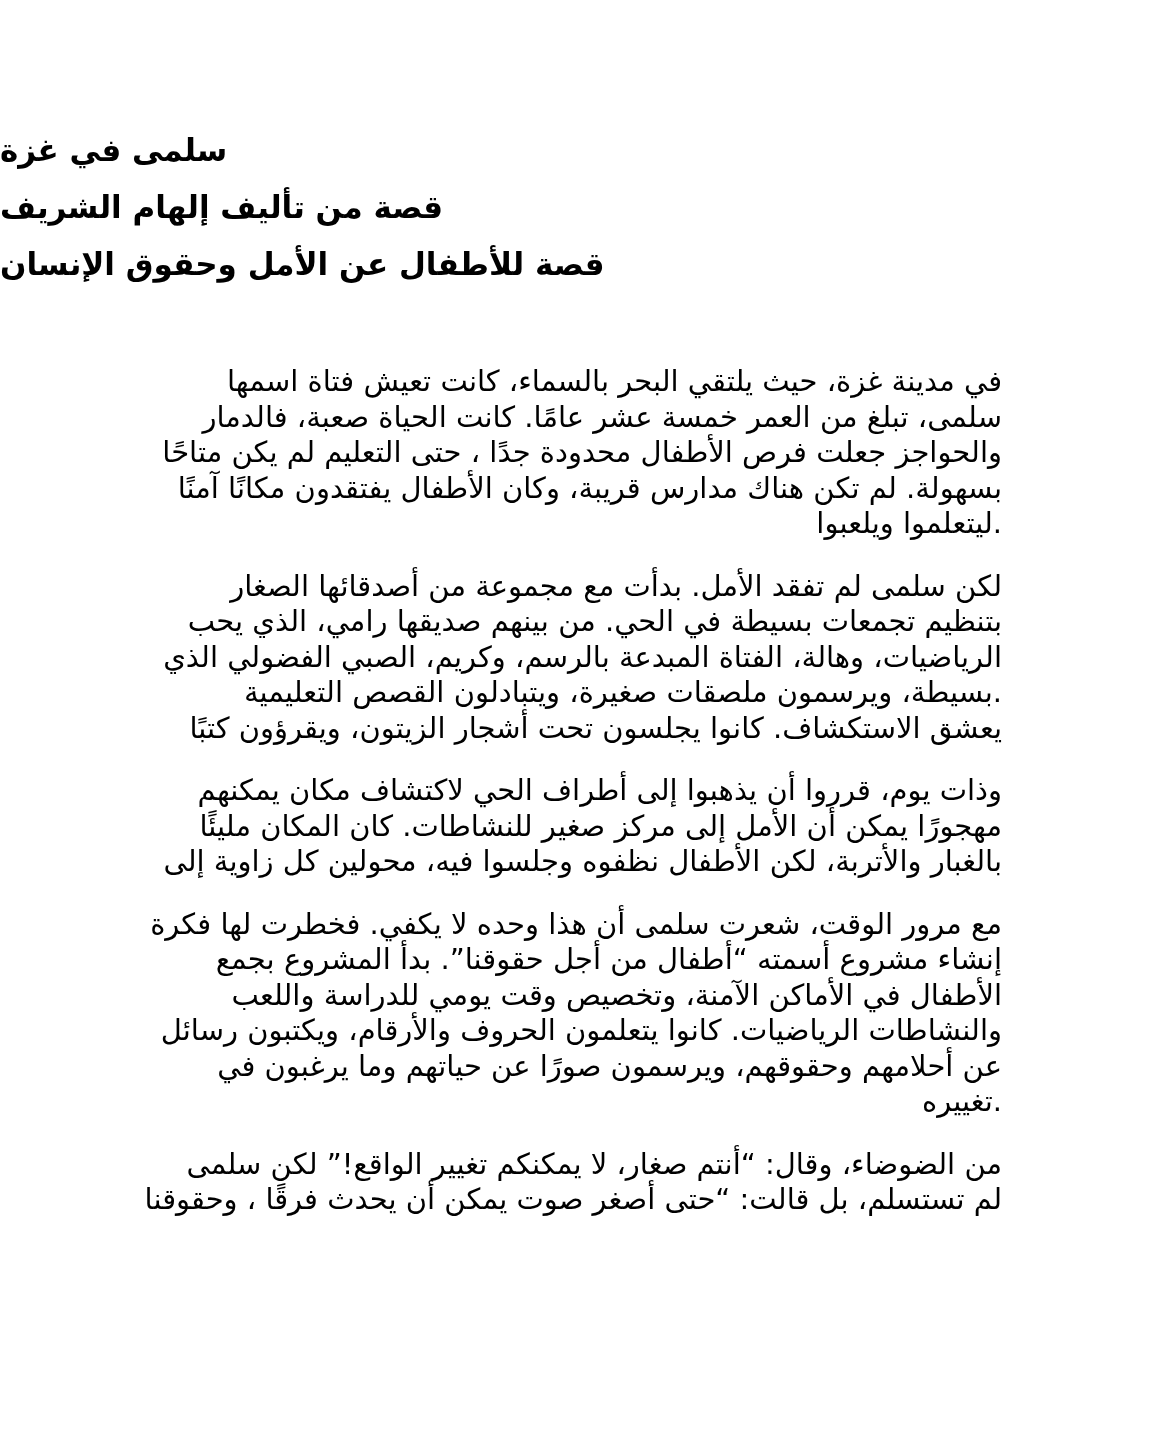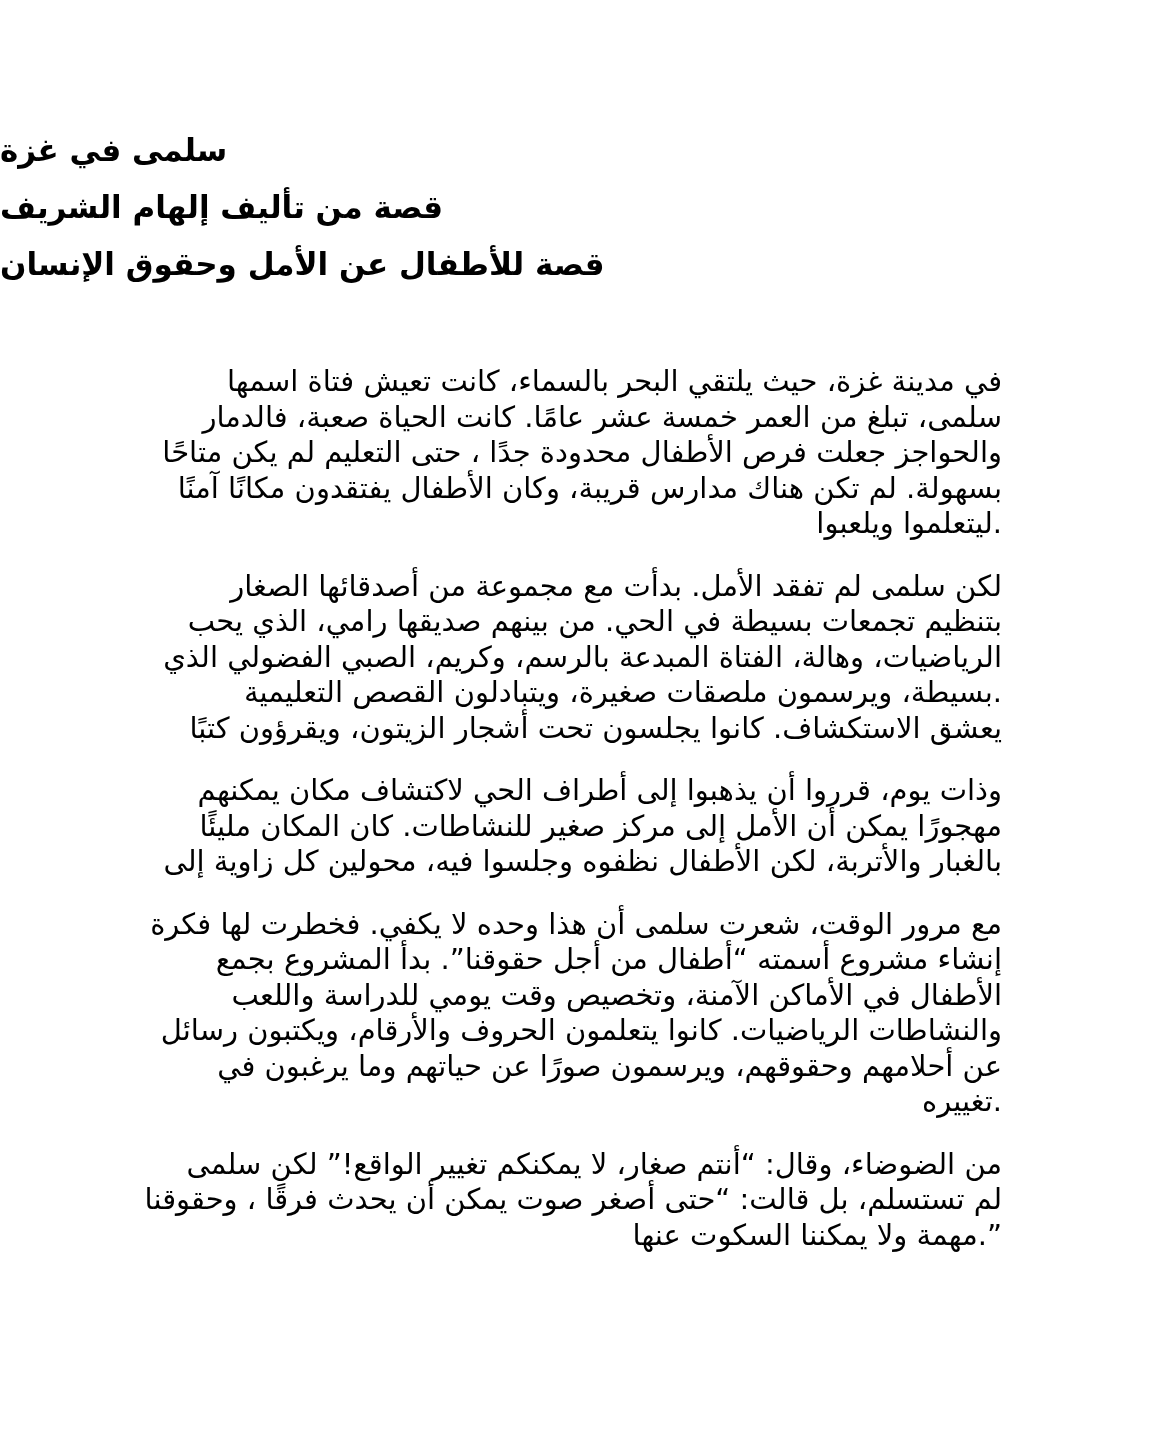--- a/index.html
+++ b/index.html
@@ -47,17 +47,16 @@
       <div class="line">مع مرور الوقت، شعرت سلمى أن هذا وحده لا يكفي. فخطرت لها فكرة</div>
       <div class="line">إنشاء مشروع أسمته “أطفال من أجل حقوقنا”. بدأ المشروع بجمع</div>
       <div class="line">الأطفال في الأماكن الآمنة، وتخصيص وقت يومي للدراسة واللعب</div>
       <div class="line">والنشاطات الرياضيات. كانوا يتعلمون الحروف والأرقام، ويكتبون رسائل</div>
       <div class="line">عن أحلامهم وحقوقهم، ويرسمون صورًا عن حياتهم وما يرغبون في</div>
       <div class="line">.تغييره</div>
     </div>
     <div class="para">
       <div class="line">من الضوضاء، وقال: “أنتم صغار، لا يمكنكم تغيير الواقع!” لكن سلمى</div>
       <div class="line">لم تستسلم، بل قالت: “حتى أصغر صوت يمكن أن يحدث فرقًا ، وحقوقنا</div>
-      <div class="line">”.مهمة ولا يمكننا السكوت عنها</div>
     </div>
   </div>
 
 </div>
 
 </body></html>

